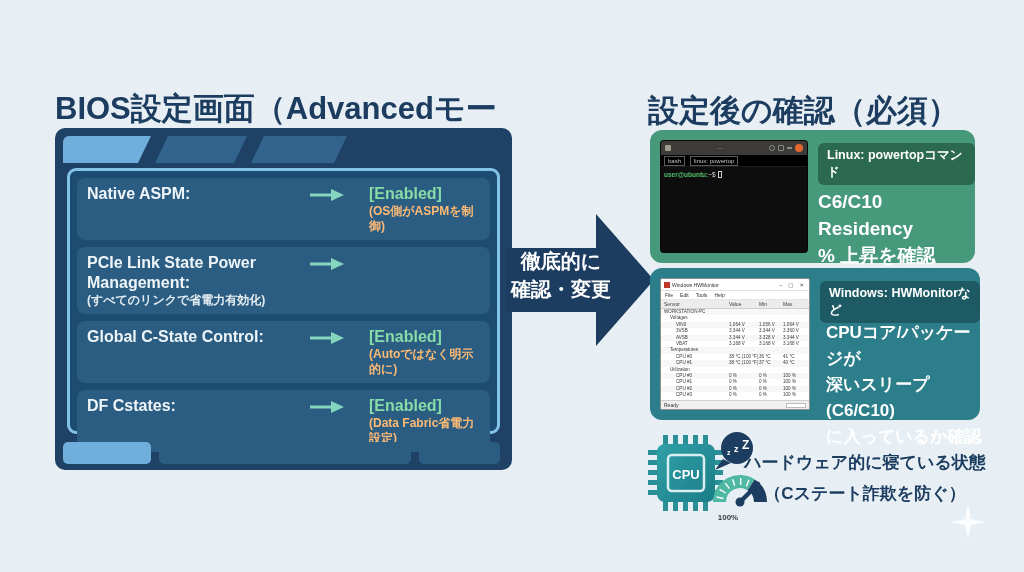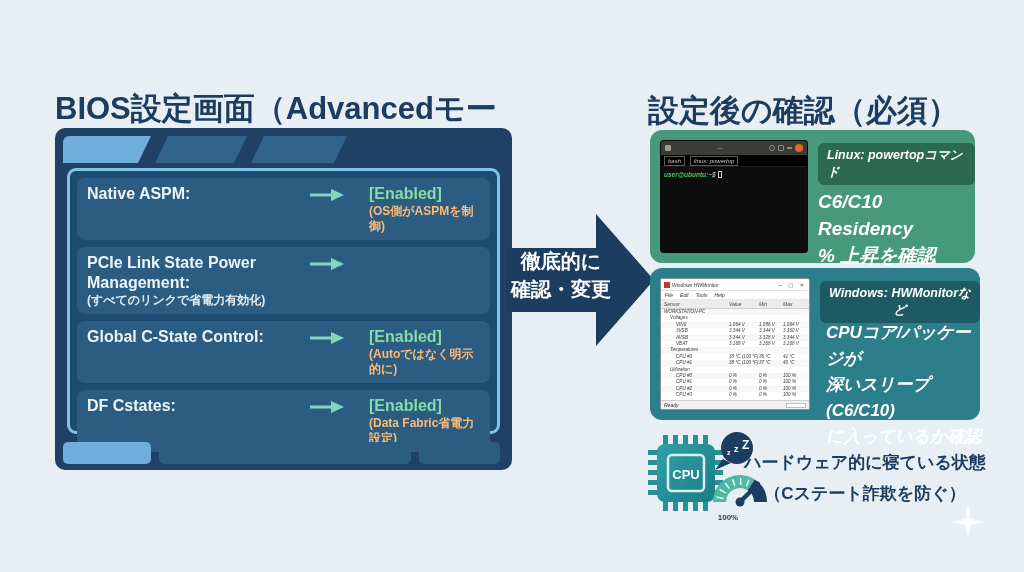--- a/index.html
+++ b/index.html
@@ -30,26 +30,26 @@
   .fblock { position:absolute; top:314px; height:22px; border-radius:5px; background:#2b5d82; }
   .fb1 { left:8px; width:88px; background:#70aedb; }
   .fb2 { left:104px; width:252px; }
   .fb3 { left:364px; width:81px; }
 
   
   .big-arrow { position:absolute; left:506px; top:212px; }
   .arrow-text { position:absolute; left:500px; top:247px; width:122px; text-align:center; color:#fff; font-weight:bold; font-size:20px; line-height:28px; }
 
   
-  .card { position:absolute; border-radius:12px;font-style:italic; }
+  .card { position:absolute; border-radius:12px; }
   .card-linux { left:650px; top:130px; width:325px; height:133px; background:#47997b; }
   .card-windows { left:650px; top:268px; width:330px; height:152px; background:#2b7e8a; }
   .badge { position:absolute; top:13px; color:#fff; font-weight:bold; font-size:12.5px; padding:4px 9px; border-radius:6px; }
   .badge-linux { left:168px; background:#2b6950; }
-  .badge-windows { left:170px; background:#1d5a63;text-align:center; }
+  .badge-windows { left:170px; background:#1d5a63; }
   .card-text { position:absolute; color:#fff; font-weight:bold; }
   .text-linux { left:168px; top:58px; font-size:19px; line-height:27px; width:152px; }
   .text-windows { left:176px; top:52px; font-size:17px; line-height:26px; width:160px; }
 
   
   .terminal { position:absolute; left:10px; top:10px; width:148px; height:113px; background:#0d0d0d; border-radius:4px; overflow:hidden; border:1px solid rgba(0,0,0,.45); }
   .term-bar { height:14px; background:#3d3b38; display:flex; align-items:center; padding:0 4px; gap:3px; }
   .term-app-icon { width:6px; height:6px; background:#a39d92; border-radius:1px; }
   .term-title-dash { flex:1; text-align:center; color:#8a8a8a; font-size:6px; line-height:6px; }
   .term-ctl { width:6px; height:6px; border:1px solid #8a8a8a; border-radius:1px; }

